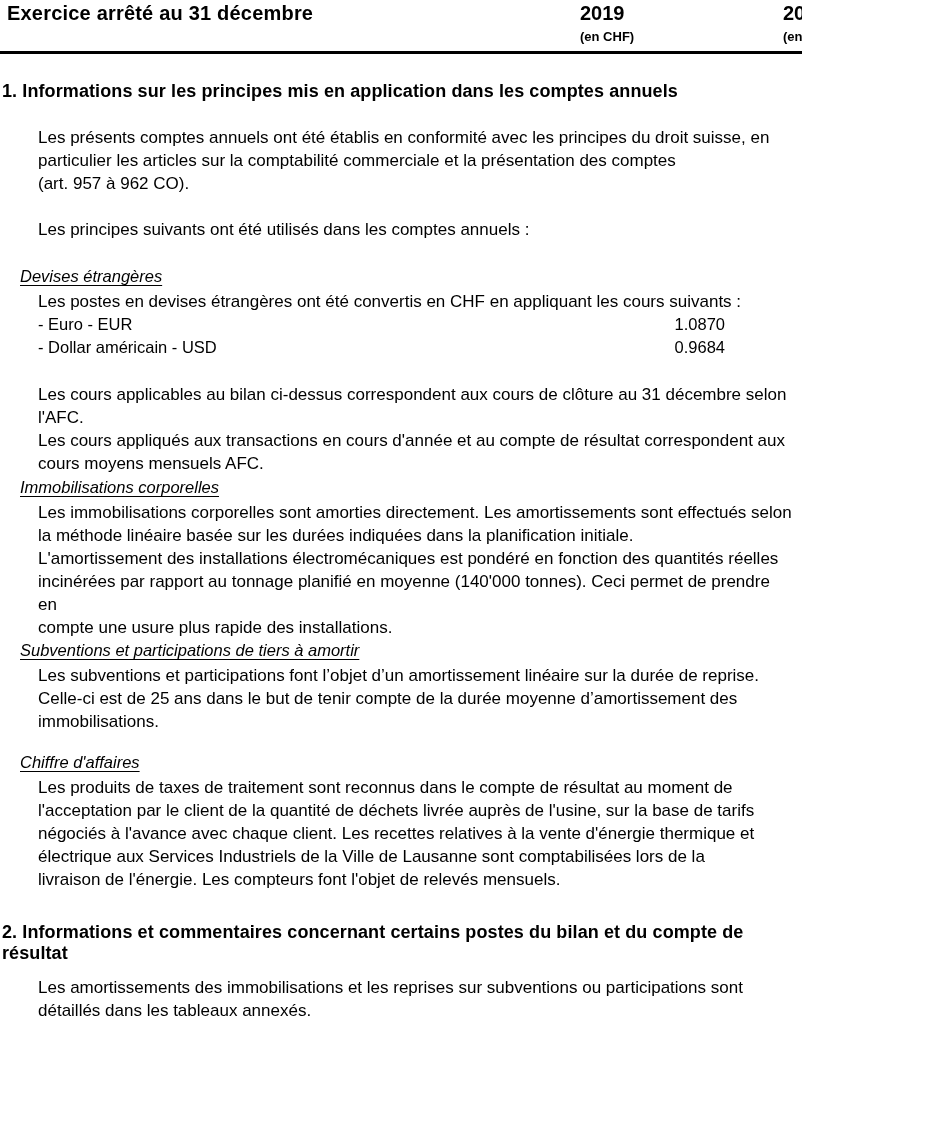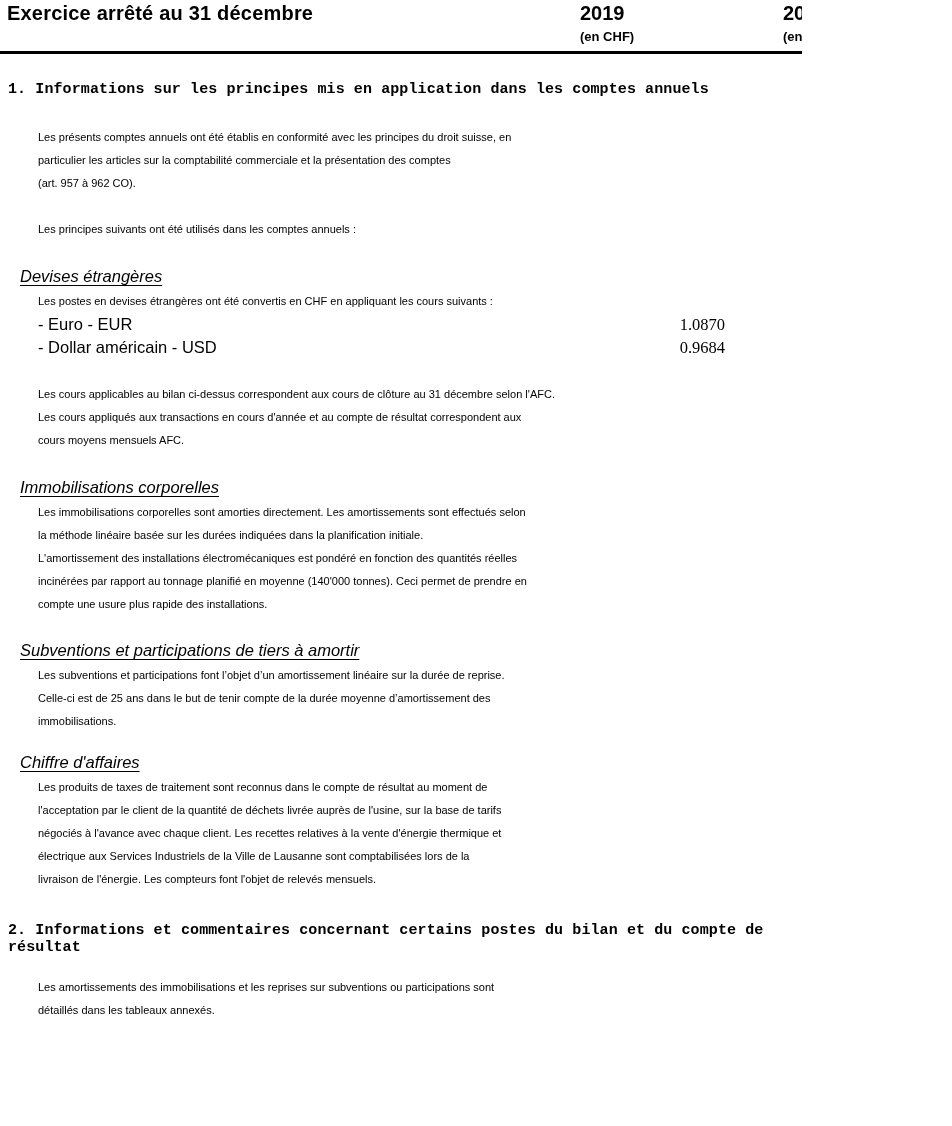--- a/index.html
+++ b/index.html
@@ -21,40 +21,40 @@
   .year-col.col1 { left: 580px; }
   .year-col.col2 { left: 783px; }
   .year-label { font-size: 20px; font-weight: 700; }
   .unit-label { font-size: 13px; font-weight: 700; margin-top: 4px; }
   .header-rule {
     position: absolute; left: 0; top: 51px;
     width: 933px; height: 3px; background: #000000;
   }
   
   .sec-heading {
-    position: absolute; left: 8px;
-    font-size: 15px; font-weight: 700; letter-spacing: 0.1px; font-family: Liberation Mono, monospace;
+    position: absolute; left: 2px;
+    font-size: 18px; font-weight: 700; letter-spacing: 0.1px;
   }
   .para {
     position: absolute; left: 38px; right: 10px;
-    font-size: 11px; line-height: 23px;
+    font-size: 17px; line-height: 23px;
     white-space: pre-line;
   }
   .sub-heading {
     position: absolute; left: 20px;
     font-size: 16.5px; font-style: italic; text-decoration: underline;
     text-underline-offset: 3px;
   }
   .rate-row {
     position: absolute; left: 0; width: 952px; height: 23px;
     font-size: 16.5px; line-height: 23px;
   }
   .rate-label { position: absolute; left: 38px; }
   .rate-val { position: absolute; width: 200px; text-align: right; }
-  .rate-val.v1 { left: 525px; font-family: Liberation Serif, serif; }
+  .rate-val.v1 { left: 525px; }
   .rate-val.v2 { left: 741px; }
 </style>
 </head>
 <body>
 
 <div class="page">
 
   <div class="doc-title">Exercice arrêté au 31 décembre</div>
 
   <div class="year-col col1">

